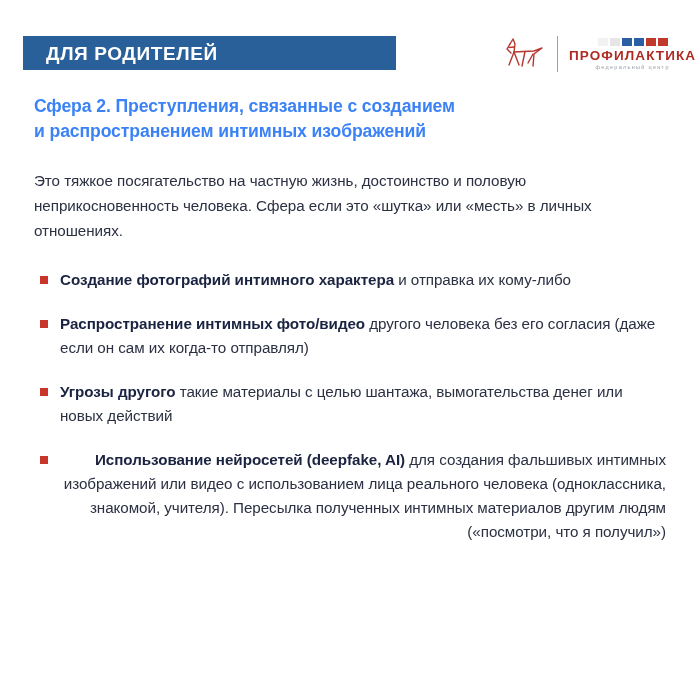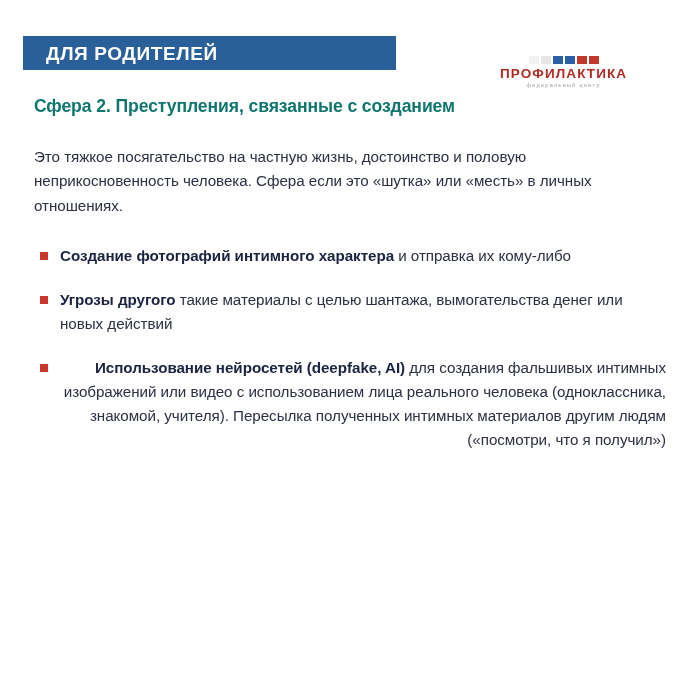--- a/index.html
+++ b/index.html
@@ -52,21 +52,20 @@
 
   
   .logo-block {
     position: absolute;
     left: 500px;
     top: -2px;
     height: 40px;
     display: flex;
     align-items: center;
     gap: 11px;
-    flex-direction: column;
   }
   .logo-mark {
     width: 46px;
     height: 38px;
     display: block;
   }
   .logo-divider {
     width: 1px;
     height: 36px;
     background: #9aa3ad;
@@ -105,21 +104,21 @@
   }
 
   
   .content {
     position: absolute;
     left: 34px;
     top: 94px;
     width: 632px;
   }
   .slide-title {
-    color: #0f766e;
+    color: #3b82f6;
     font-size: 17.6px;
     font-weight: bold;
     line-height: 1.40;
     letter-spacing: -0.1px;
     margin: 0;
   }
   .intro {
     margin: 26px 0 0 0;
     color: #2b3042;
     font-size: 15.2px;
@@ -199,28 +198,33 @@
         <div class="logo-subtitle">федеральный центр</div>
       </div>
 
     </div>
   </div>
 
   <div class="content">
 
     <h1 class="slide-title">
       <span>Сфера 2. Преступления, связанные с созданием</span><br>
+      <span>и распространением интимных изображений</span>
     </h1>
 
     <p class="intro">Это тяжкое посягательство на частную жизнь, достоинство и половую неприкосновенность человека. Сфера если это «шутка» или «месть» в личных отношениях.</p>
 
     <ul class="bullets">
       <li class="bullet">
         <span class="bullet-marker"></span>
         <b>Создание фотографий интимного характера</b><span> и отправка их кому-либо</span>
+      </li>
+      <li class="bullet">
+        <span class="bullet-marker"></span>
+        <b>Распространение интимных фото/видео</b><span> другого человека без его согласия (даже если он сам их когда-то отправлял)</span>
       </li>
       <li class="bullet">
         <span class="bullet-marker"></span>
         <b>Угрозы другого</b><span> такие материалы с целью шантажа, вымогательства денег или новых действий</span>
       </li>
       <li class="bullet">
         <span class="bullet-marker"></span>
         <b>Использование нейросетей (deepfake, AI)</b><span> для создания фальшивых интимных изображений или видео с использованием лица реального человека (одноклассника, знакомой, учителя). Пересылка полученных интимных материалов другим людям («посмотри, что я получил»)</span>
       </li>
     </ul>

